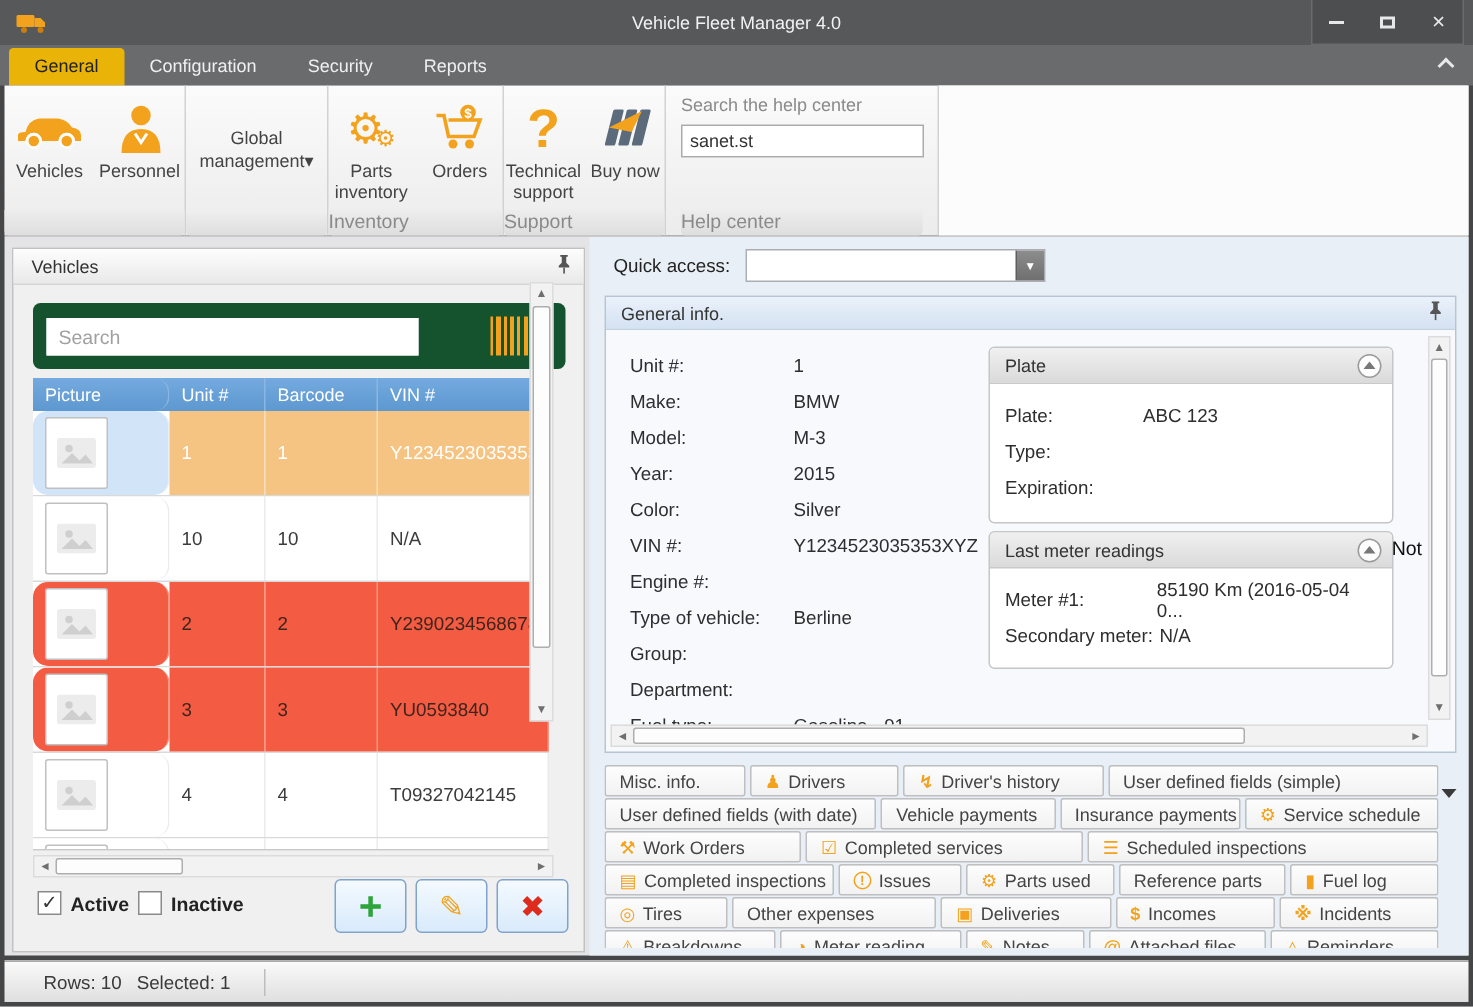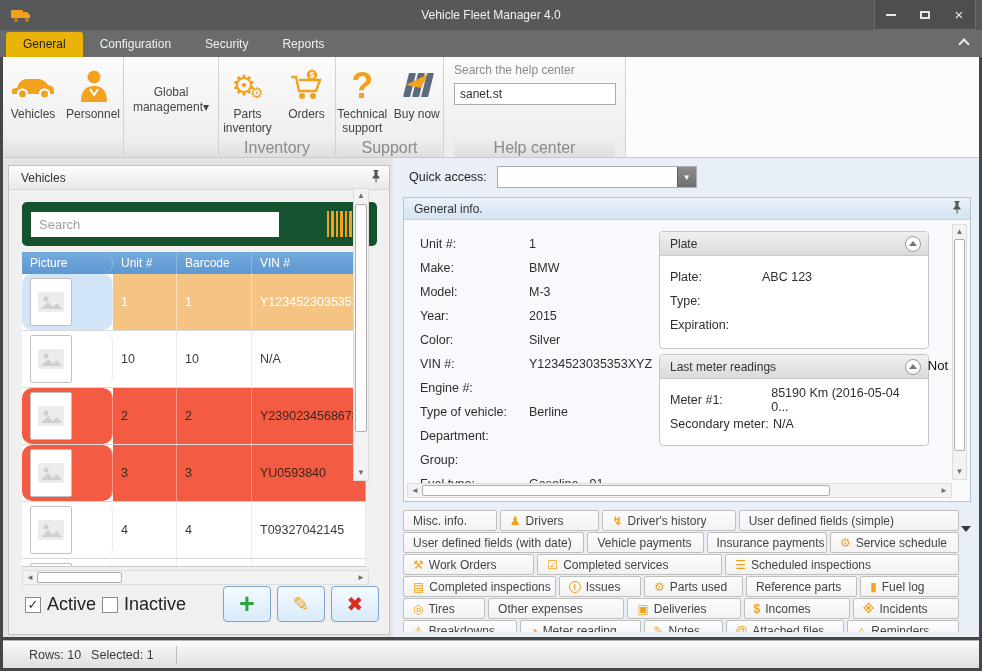--- a/index.html
+++ b/index.html
@@ -23,21 +23,21 @@
   .mtab { padding:5px 17px 6px; color:#f0f0f0; font-size:12px; }
   .mtab.active { background:#eab308; color:#222; border-radius:3px 3px 0 0; margin-left:6px; }
   .ribbon-collapse { position:absolute; right:14px; top:10px; width:8px; height:8px;
                      border-top:2px solid #e8e8e8; border-right:2px solid #e8e8e8; transform:rotate(-45deg); }
 
   
   .ribbon { position:absolute; left:3px; top:57px; width:976px; height:101px;
             background:linear-gradient(#fbfbfb,#ececec); border-bottom:1px solid #c9c9c9; display:flex; }
   .rgroup { position:relative; height:100%; border-right:1px solid #d2d2d2; display:flex; flex-direction:column; }
   .rgroup-body { flex:1; display:flex; justify-content:center; align-items:flex-start; padding-top:6px; gap:2px; }
-  .rgroup-label { height:17px; text-align:center; color:#8a8a8a; font-size:16px;
+  .rgroup-label { height:17px; text-align:left; color:#8a8a8a; font-size:13px;
                   background:linear-gradient(#ededed,#dedede); border-radius:0 0 3px 3px; line-height:16px; }
   .rbtn { width:58px; display:flex; flex-direction:column; align-items:center; text-align:center;
           color:#444; font-size:12px; line-height:14px; padding-top:2px; cursor:default; }
   .rbtn .ricon { height:42px; display:flex; align-items:center; justify-content:center; }
   .gm-btn { justify-content:center; align-items:center; display:flex; width:100%; height:100%; color:#444; text-align:center; line-height:15px; }
   .q-icon { font-size:36px; font-weight:bold; color:#f2a21c; line-height:36px; }
   .gear-big { font-size:28px; color:#f2a21c; line-height:28px; }
   .gear-small { font-size:15px; color:#f2a21c; margin-left:-6px; margin-top:14px; }
   .help-group { width:182px; padding:6px 10px 0; }
   .help-label { color:#8a8a8a; font-size:12px; margin-bottom:6px; }
@@ -75,21 +75,21 @@
   .thumb { width:42px; height:48px; background:#fff; border:1px solid #c0c0c0; border-radius:2px; margin-left:8px;
            display:flex; align-items:center; justify-content:center; }
   .vsb { position:absolute; left:344px; top:22px; width:16px; height:293px; background:#f2f2f2; border:1px solid #dcdcdc; }
   .vsb .arr, .hsb .arr { color:#6f6f6f; font-size:8px; text-align:center; line-height:14px; height:14px; }
   .vsb-thumb { position:absolute; left:1px; top:15px; width:12px; height:228px; background:#fdfdfd; border:1px solid #aeaeae; border-radius:2px; }
   .vsb .arr.down { position:absolute; bottom:0; width:100%; }
   .hsb { position:absolute; left:13px; top:404px; width:347px; height:15px; background:#f2f2f2; border:1px solid #dcdcdc; display:flex; align-items:center; }
   .hsb .arr { width:14px; line-height:13px; }
   .hsb-thumb { width:85px; height:11px; background:#fdfdfd; border:1px solid #aeaeae; border-radius:2px; }
   .hsb .sp { flex:1; }
-  .filters { position:absolute; left:16px; top:428px; display:flex; align-items:center; gap:6px; font-size:18px; color:#222; }
+  .filters { position:absolute; left:16px; top:428px; display:flex; align-items:center; gap:6px; font-size:13px; color:#222;font-weight:bold; }
   .cb { width:16px; height:16px; background:#fff; border:1px solid #8a8a8a; display:flex; align-items:center; justify-content:center;
         font-size:13px; font-weight:bold; color:#333; }
   .cb.checked::before { content:"\2713"; }
   .actions { position:absolute; right:10px; top:420px; display:flex; gap:6px; }
   .action-btn { width:48px; height:36px; border:1px solid #7fa3cc; border-radius:4px;
                 background:linear-gradient(#f4faff,#d9eafb); display:flex; align-items:center; justify-content:center; cursor:default; }
   .plus-glyph { color:#2fa43c; font-size:27px; font-weight:bold; line-height:26px; }
   .pencil-glyph { color:#f2a21c; font-size:20px; }
   .x-glyph { color:#dd2b1e; font-size:20px; font-weight:bold; }
 
@@ -483,25 +483,25 @@
           </div>
         <div class="gi-frow">
             <span class="fl">Engine #:</span>
             <span></span>
           </div>
         <div class="gi-frow">
             <span class="fl">Type of vehicle:</span>
             <span>Berline</span>
           </div>
         <div class="gi-frow">
+            <span class="fl">Group:</span>
+            <span></span>
+          </div>
+        <div class="gi-frow">
             <span class="fl">Department:</span>
-            <span></span>
-          </div>
-        <div class="gi-frow">
-            <span class="fl">Group:</span>
             <span></span>
           </div>
         <div class="gi-frow">
             <span class="fl">Fuel type:</span>
             <span>Gasoline - 91</span>
           </div>
       </div>
 
       <div class="infobox plate-box">
         <div class="ib-header">

